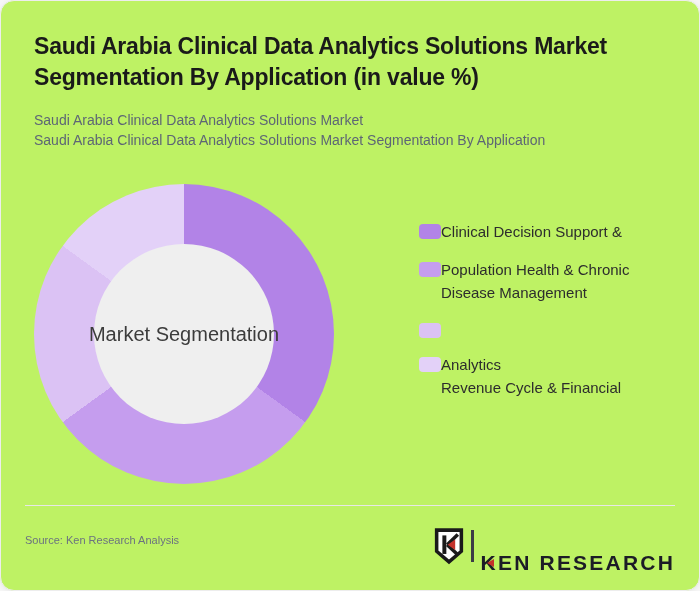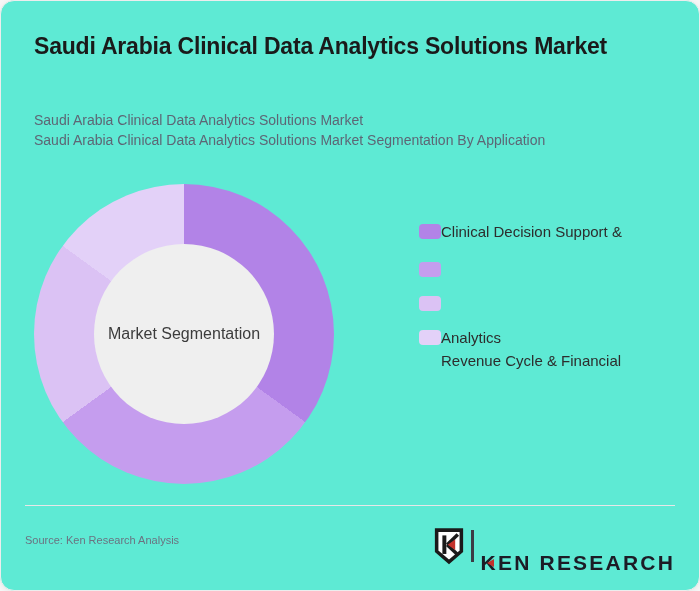--- a/index.html
+++ b/index.html
@@ -4,21 +4,21 @@
 <style>
   * { margin: 0; padding: 0; box-sizing: border-box; }
   html, body {
     width: 700px; height: 591px;
     font-family: "Liberation Sans", sans-serif;
     background: #f6f6f6;
     overflow: hidden;
   }
   .card {
     position: absolute; inset: 0;
-    background: #5eead4;
+    background: #bef264;
     border-radius: 14px;
     border: 1px solid #ededed;
     box-shadow: 0 1px 5px rgba(0,0,0,0.06);
   }
   .title {
     position: absolute; left: 33px; top: 30px; width: 650px;
     font-size: 23px; font-weight: 700; color: #1a1a1a;
     line-height: 31px; letter-spacing: -0.2px;
   }
   .title span { display: block; }
@@ -33,21 +33,21 @@
   .donut-ring {
     position: absolute; inset: 0; border-radius: 50%;
     background: #ddd; 
   }
   .donut-hole {
     position: absolute; left: 60px; top: 60px; width: 180px; height: 180px;
     border-radius: 50%; background: #efefef;
     display: flex; align-items: center; justify-content: center;
   }
   .donut-center-label {
-    font-size: 16px; color: #3c3c3c; text-align: center; white-space: nowrap;
+    font-size: 20px; color: #3c3c3c; text-align: center; white-space: nowrap;
   }
 
   
   .legend { position: absolute; left: 418px; top: 219px; width: 265px; }
   .legend-row { display: flex; margin-bottom: 15px; }
   .legend-swatch {
     flex: 0 0 auto; width: 22px; height: 15px; border-radius: 4px;
     margin-top: 4px; background: #ccc; 
   }
   .legend-label { font-size: 15px; line-height: 23px; color: #2d2d2d; }
@@ -73,20 +73,21 @@
     border-right: 7.5px solid #c4322b;
   }
 </style>
 </head>
 <body>
 
 <div class="card">
 
   <div class="title">
     <span>Saudi Arabia Clinical Data Analytics Solutions Market</span>
+    <span>Segmentation By Application (in value %)</span>
   </div>
 
   <div class="subtitle">
     <span>Saudi Arabia Clinical Data Analytics Solutions Market</span>
     <span>Saudi Arabia Clinical Data Analytics Solutions Market Segmentation By Application</span>
   </div>
 
   <div class="donut-wrap">
     <div class="donut-ring" style="background: conic-gradient(rgb(178, 131, 231) 0deg, rgb(178, 131, 231) 126deg, rgb(197, 157, 238) 126deg, rgb(197, 157, 238) 234deg, rgb(219, 194, 244) 234deg, rgb(219, 194, 244) 306deg, rgb(227, 209, 248) 306deg, rgb(227, 209, 248) 360deg);"></div>
     <div class="donut-hole" style="background: rgb(239, 239, 239);">
@@ -96,20 +97,24 @@
 
   <div class="legend">
     <div class="legend-row">
       <span class="legend-swatch" style="background: rgb(178, 131, 231);"></span>
       <div class="legend-label">
         <span>Clinical Decision Support &amp;</span>
       </div>
     </div>
     <div class="legend-row">
       <span class="legend-swatch" style="background: rgb(197, 157, 238);"></span>
+      <div class="legend-label">
+        <span>Population Health &amp; Chronic</span>
+        <span>Disease Management</span>
+      </div>
     </div>
     <div class="legend-row">
       <span class="legend-swatch" style="background: rgb(219, 194, 244);"></span>
     </div>
     <div class="legend-row">
       <span class="legend-swatch" style="background: rgb(227, 209, 248);"></span>
       <div class="legend-label">
         <span>Analytics</span>
         <span>Revenue Cycle &amp; Financial</span>
       </div>

